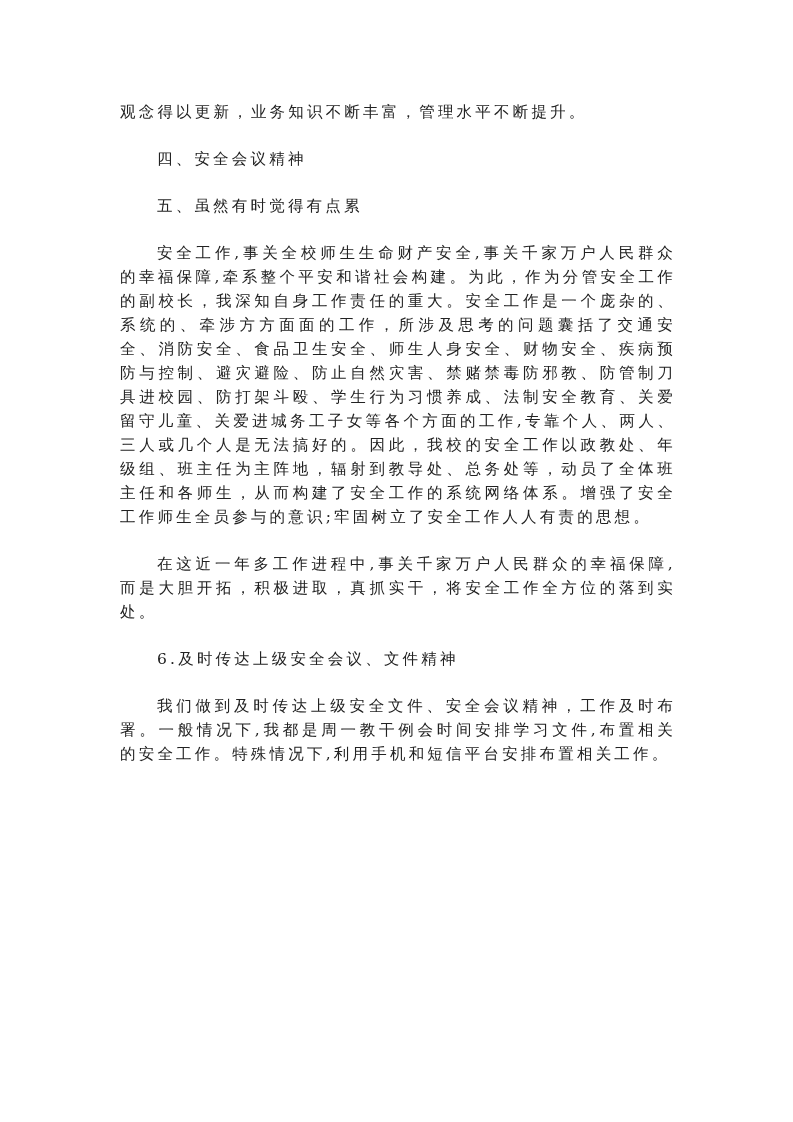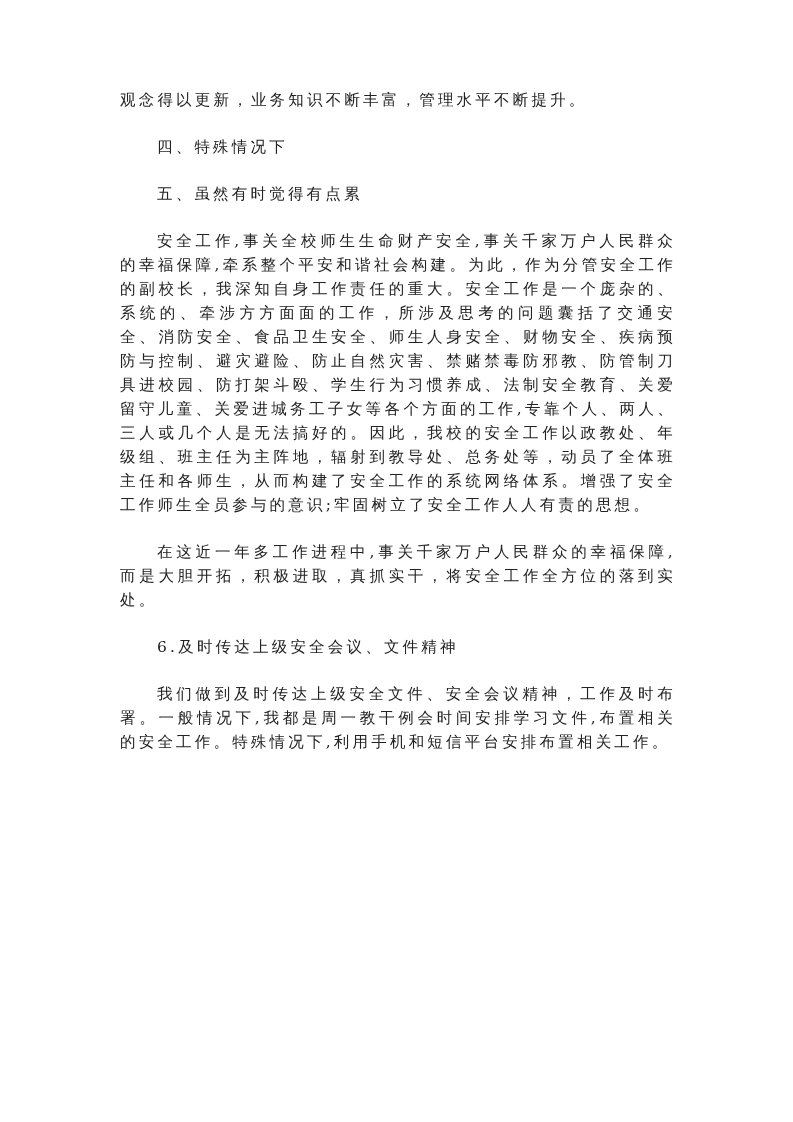--- a/index.html
+++ b/index.html
@@ -3,28 +3,28 @@
 <meta charset="utf-8">
 <style>
   html, body { margin: 0; padding: 0; background: #ffffff; }
   body { width: 793px; height: 1122px; position: relative; overflow: hidden; }
   .page {
     position: absolute; left: 120px; top: 88px; width: 556px;
     font-family: "DejaVu Serif", "Liberation Serif", serif;
     font-size: 15.5px; line-height: 24px; color: #222;
     letter-spacing: 3.2px; text-align: justify;
   }
-  .p { margin: 0 0 23px 0; }
+  .p { margin: 12px 0 23px 0; }
   .indent { text-indent: 37px; }
 </style>
 </head>
 <body>
 
 <div class="page">
   <p class="p">观念得以更新，业务知识不断丰富，管理水平不断提升。</p>
-  <p class="p indent">四、特殊情况下</p>
+  <p class="p indent">四、安全会议精神</p>
   <p class="p indent">五、虽然有时觉得有点累</p>
   <p class="p indent">安全工作,事关全校师生生命财产安全,事关千家万户人民群众的幸福保障,牵系整个平安和谐社会构建。为此，作为分管安全工作的副校长，我深知自身工作责任的重大。安全工作是一个庞杂的、系统的、牵涉方方面面的工作，所涉及思考的问题囊括了交通安全、消防安全、食品卫生安全、师生人身安全、财物安全、疾病预防与控制、避灾避险、防止自然灾害、禁赌禁毒防邪教、防管制刀具进校园、防打架斗殴、学生行为习惯养成、法制安全教育、关爱留守儿童、关爱进城务工子女等各个方面的工作,专靠个人、两人、三人或几个人是无法搞好的。因此，我校的安全工作以政教处、年级组、班主任为主阵地，辐射到教导处、总务处等，动员了全体班主任和各师生，从而构建了安全工作的系统网络体系。增强了安全工作师生全员参与的意识;牢固树立了安全工作人人有责的思想。</p>
   <p class="p indent">在这近一年多工作进程中,事关千家万户人民群众的幸福保障,而是大胆开拓，积极进取，真抓实干，将安全工作全方位的落到实处。</p>
   <p class="p indent">6.及时传达上级安全会议、文件精神</p>
   <p class="p indent">我们做到及时传达上级安全文件、安全会议精神，工作及时布署。一般情况下,我都是周一教干例会时间安排学习文件,布置相关的安全工作。特殊情况下,利用手机和短信平台安排布置相关工作。</p>
 
 </div>
 
 </body></html>

